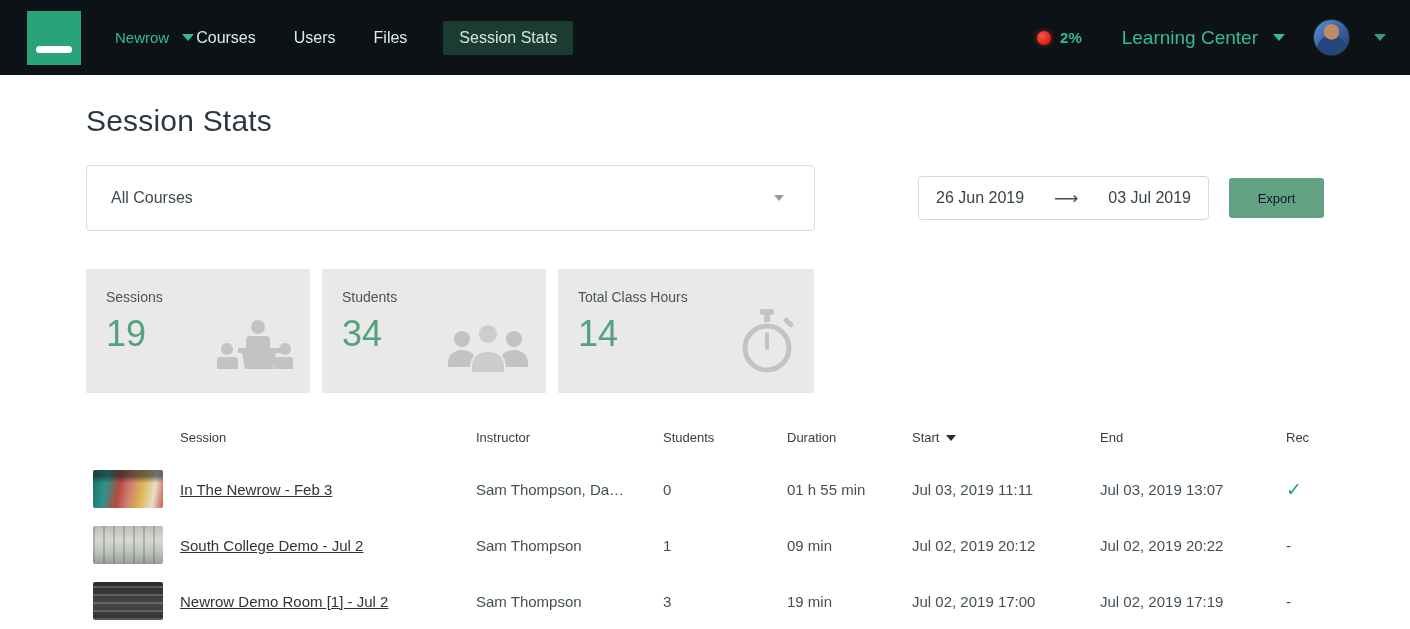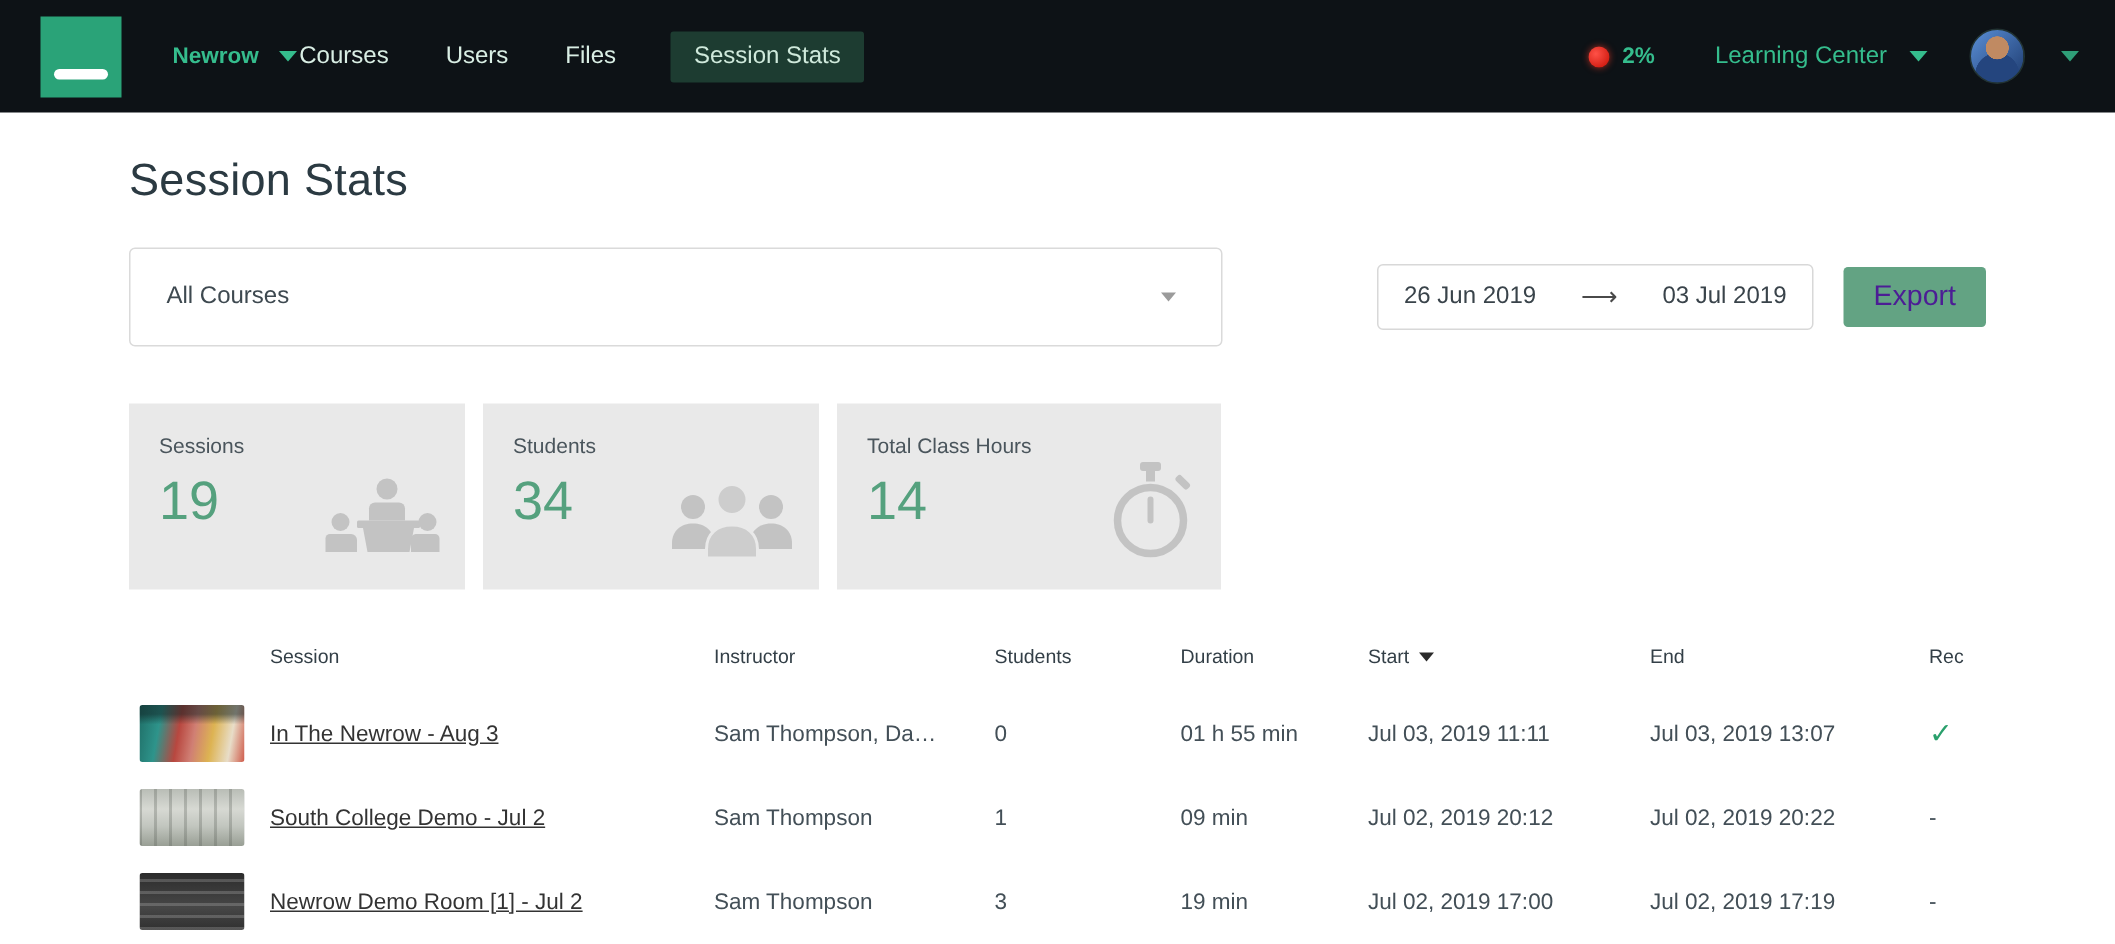--- a/index.html
+++ b/index.html
@@ -19,21 +19,21 @@
   .logo {
     width:54px; height:54px; background:#2aa378;
     position:relative; flex:0 0 auto; cursor:pointer;
   }
   .logo-bar {
     position:absolute; left:9px; bottom:12px;
     width:36px; height:7px; border-radius:3.5px; background:#ffffff;
   }
   .brand {
     margin-left:34px; display:flex; align-items:center; gap:13px;
-    color:#35bd8d; font-size:15px; font-weight:700; cursor:pointer;
+    color:#35bd8d; font-size:15px; font-weight:400; cursor:pointer;
   }
   .caret {
     width:0; height:0; display:inline-block;
     border-left:6px solid transparent; border-right:6px solid transparent;
     border-top:7px solid currentColor;
   }
   .caret.small {
     border-left:5px solid transparent; border-right:5px solid transparent;
     border-top:6px solid currentColor;
   }
@@ -47,21 +47,21 @@
   }
   .nav-right { margin-left:auto; display:flex; align-items:center; }
   .rec-dot {
     width:14px; height:14px; border-radius:50%;
     background:radial-gradient(circle at 35% 35%, #ff5147, #d41f14 75%);
     box-shadow:0 0 5px rgba(255,60,40,0.65);
   }
   .pct { margin-left:9px; color:#35bd8d; font-size:15px; font-weight:700; }
   .lc {
     margin-left:40px; display:flex; align-items:center; gap:15px;
-    color:#35bd8d; font-size:16px; cursor:pointer;
+    color:#35bd8d; font-size:19px; cursor:pointer;
   }
   .avatar {
     width:37px; height:37px; border-radius:50%; margin-left:28px; cursor:pointer;
     background:
       radial-gradient(circle at 50% 34%, #c08a62 0 26%, rgba(0,0,0,0) 27%),
       radial-gradient(circle at 50% 86%, #24457e 0 42%, rgba(0,0,0,0) 43%),
       linear-gradient(135deg, #5a8fd6, #1d3a6e);
     border:1px solid #233;
   }
   .user-caret { margin-left:24px; color:#2f9e78; cursor:pointer; }
@@ -82,21 +82,21 @@
   .select .caret { color:#9b9b9b; }
   .filter-right { display:flex; align-items:center; gap:20px; }
   .daterange {
     width:291px; height:44px; border:1px solid #d8d8d8; border-radius:4px;
     background:#fff; display:flex; align-items:center; justify-content:space-between;
     padding:0 17px; font-size:16px; color:#39434a; font-weight:500; cursor:pointer;
   }
   .daterange .arrow { color:#4a4a4a; font-size:17px; }
   .export {
     width:95px; height:40px; border:none; border-radius:3px;
-    background:#63a383; color:#4c1d95; font-size:19px; cursor:pointer;
+    background:#63a383; color:#0f172a; font-size:13px; cursor:pointer;
     font-family:inherit;
   }
 
   
   .cards { margin-top:38px; display:flex; gap:12px; }
   .card { background:#e9e9e9; height:124px; padding:20px 20px; position:relative; }
   .card.w1 { width:224px; }
   .card.w2 { width:256px; }
   .card-label { font-size:14px; color:#4a555c; }
   .card-value { margin-top:8px; font-size:36px; color:#55a17e; font-weight:400; }
@@ -254,21 +254,21 @@
       <span class="th">
         <span>Start</span>
         <span class="sort-caret"></span>
       </span>
       <span class="th">End</span>
       <span class="th">Rec</span>
     </div>
 
     <div class="trow">
       <span class="thumb thumb-0"></span>
-      <a class="session-link">In The Newrow - Aug 3</a>
+      <a class="session-link">In The Newrow - Feb 3</a>
       <span class="cell">Sam Thompson, Da…</span>
       <span class="cell">0</span>
       <span class="cell">01 h 55 min</span>
       <span class="cell">Jul 03, 2019 11:11</span>
       <span class="cell">Jul 03, 2019 13:07</span>
       <span class="rec-check">✓</span>
     </div>
 
     <div class="trow">
       <span class="thumb thumb-1"></span>

